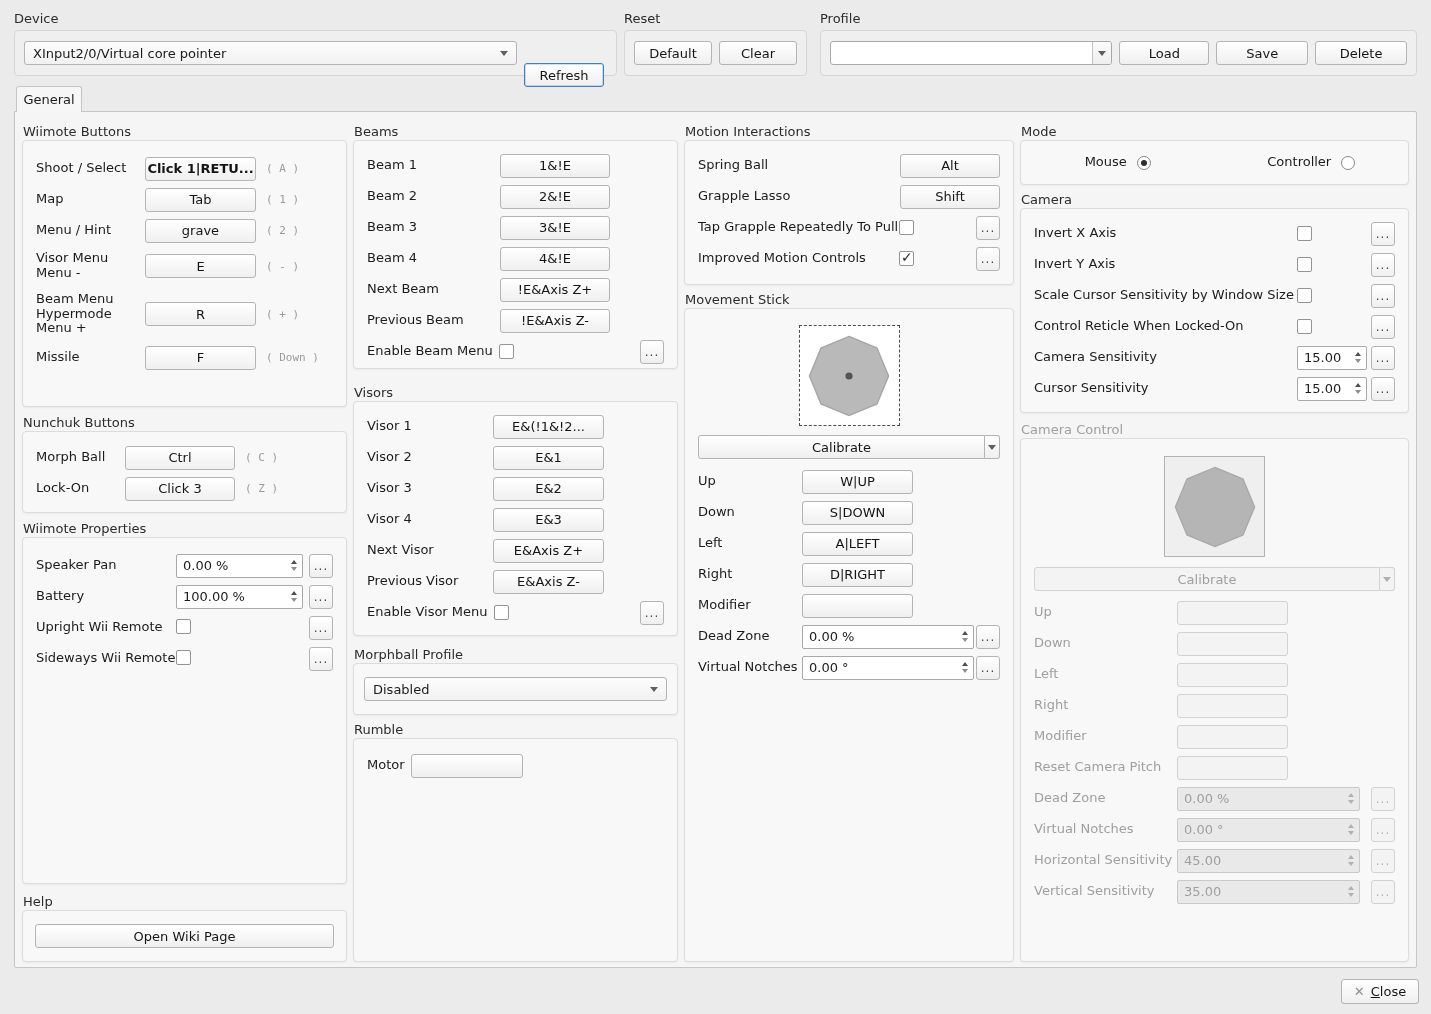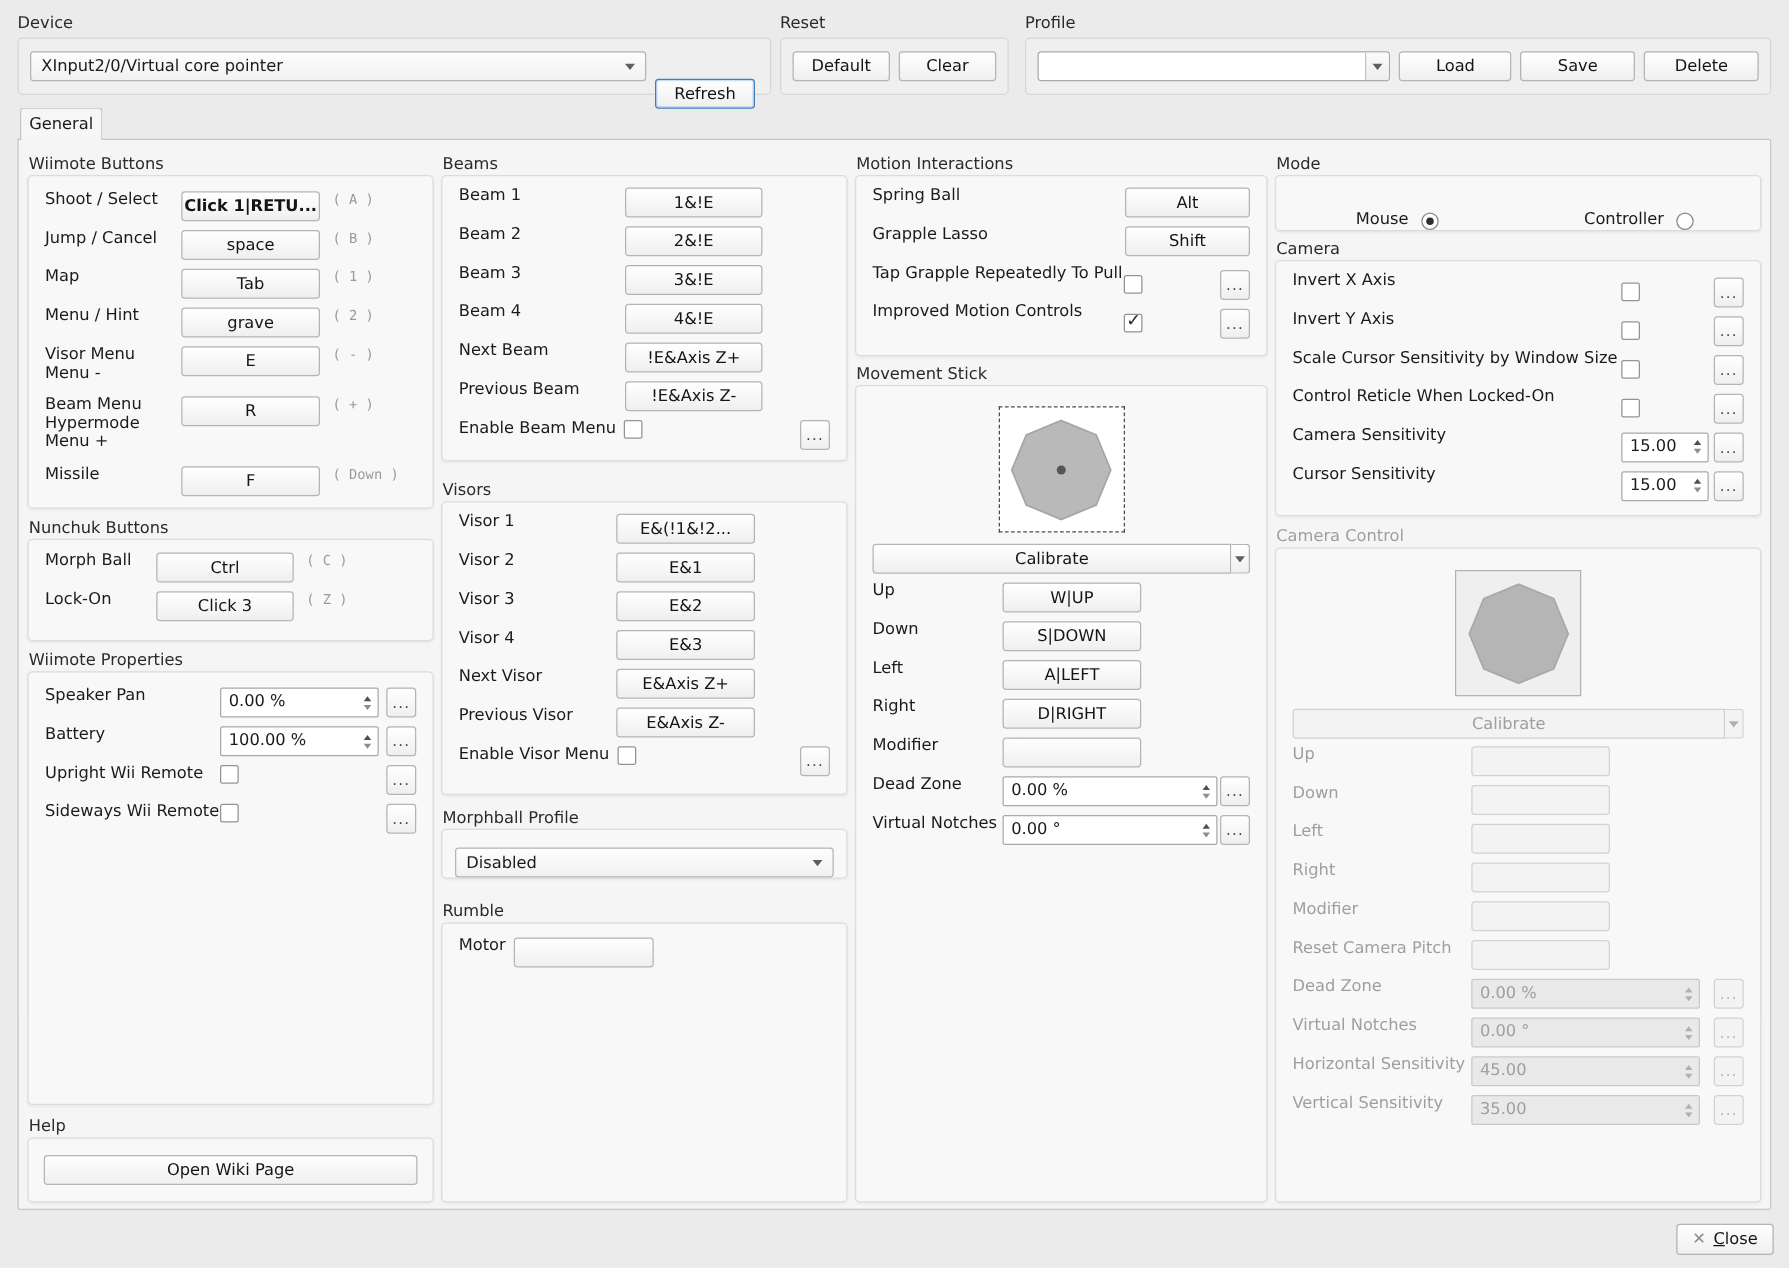--- a/index.html
+++ b/index.html
@@ -91,21 +91,21 @@
     display:flex; align-items:center; justify-content:center;
   }
 
   
   .group { position:absolute; z-index:1; }
   .grouplabel { height:16px; line-height:15px; font-size:13px; color:#2b2b2b; padding-left:1px; }
   .gbox {
     background:#f8f8f8; border:1px solid #dcdcdc; border-radius:4px;
     box-shadow:0 1px 2px rgba(0,0,0,.05);
   }
-  .frow { display:flex; height:31px; }
+  .frow { display:flex; align-items:center; height:31px; }
   .frow.r2 { height:40px; } .frow.r3 { height:56px; }
   .lbl { white-space:pre-line; line-height:1.15; }
   .hint {
     font-family:"DejaVu Sans Mono","Liberation Mono",monospace;
     font-size:11px; color:#9a9a9a; margin-left:10px; white-space:pre;
   }
   .w100{width:100px;min-width:100px;} .w110{width:110px;min-width:110px;}
   .w111{width:111px;min-width:111px;} .w112{width:112px;min-width:112px;}
   .spacer { flex:1; }
 
@@ -174,25 +174,20 @@
 
 <div class="group" style="left:22px;top:124px;width:325px">
   <div class="grouplabel">Wiimote Buttons</div>
   <div class="gbox" style="height:267px;padding:12px 13px 0">
     <div class="frow">
       <span class="lbl" style="width:109px">Shoot / Select</span>
       <button class="btn bold w111">Click 1|RETU...</button>
       <span class="hint">( A )</span>
     </div>
     <div class="frow">
-      <span class="lbl" style="width:109px">Jump / Cancel</span>
-      <button class="btn w111">space</button>
-      <span class="hint">( B )</span>
-    </div>
-    <div class="frow">
       <span class="lbl" style="width:109px">Map</span>
       <button class="btn w111">Tab</button>
       <span class="hint">( 1 )</span>
     </div>
     <div class="frow">
       <span class="lbl" style="width:109px">Menu / Hint</span>
       <button class="btn w111">grave</button>
       <span class="hint">( 2 )</span>
     </div>
     <div class="frow r2">
@@ -344,21 +339,21 @@
       <span class="lbl">Enable Visor Menu</span>
       <span class="checkbox" style="margin-left:6px"></span>
       <span class="spacer"></span>
       <button class="btn more">...</button>
     </div>
   </div>
 </div>
 
 <div class="group" style="left:353px;top:647px;width:325px">
   <div class="grouplabel">Morphball Profile</div>
-  <div class="gbox" style="height:40px;padding:0 10px;display:flex;align-items:flex-end">
+  <div class="gbox" style="height:52px;padding:0 10px;display:flex;align-items:center">
     <div class="combo" style="flex:1">
       <span class="cval">Disabled</span>
       <span class="tri-down"></span>
     </div>
   </div>
 </div>
 
 <div class="group" style="left:353px;top:722px;width:325px">
   <div class="grouplabel">Rumble</div>
   <div class="gbox" style="height:224px;padding:11px 13px 4px">
@@ -454,21 +449,21 @@
           </span>
       </div>
       <span class="spacer"></span>
       <button class="btn more">...</button>
     </div>
   </div>
 </div>
 
 <div class="group" style="left:1020px;top:124px;width:389px">
   <div class="grouplabel">Mode</div>
-  <div class="gbox" style="height:45px;display:flex;align-items:flex-end">
+  <div class="gbox" style="height:45px;display:flex;align-items:center">
     <div style="flex:1;display:flex;align-items:center;justify-content:center;gap:10px">
       <span class="lbl">Mouse</span>
       <span class="radio on"></span>
     </div>
     <div style="flex:1;display:flex;align-items:center;justify-content:center;gap:10px">
       <span class="lbl">Controller</span>
       <span class="radio"></span>
     </div>
   </div>
 </div>

